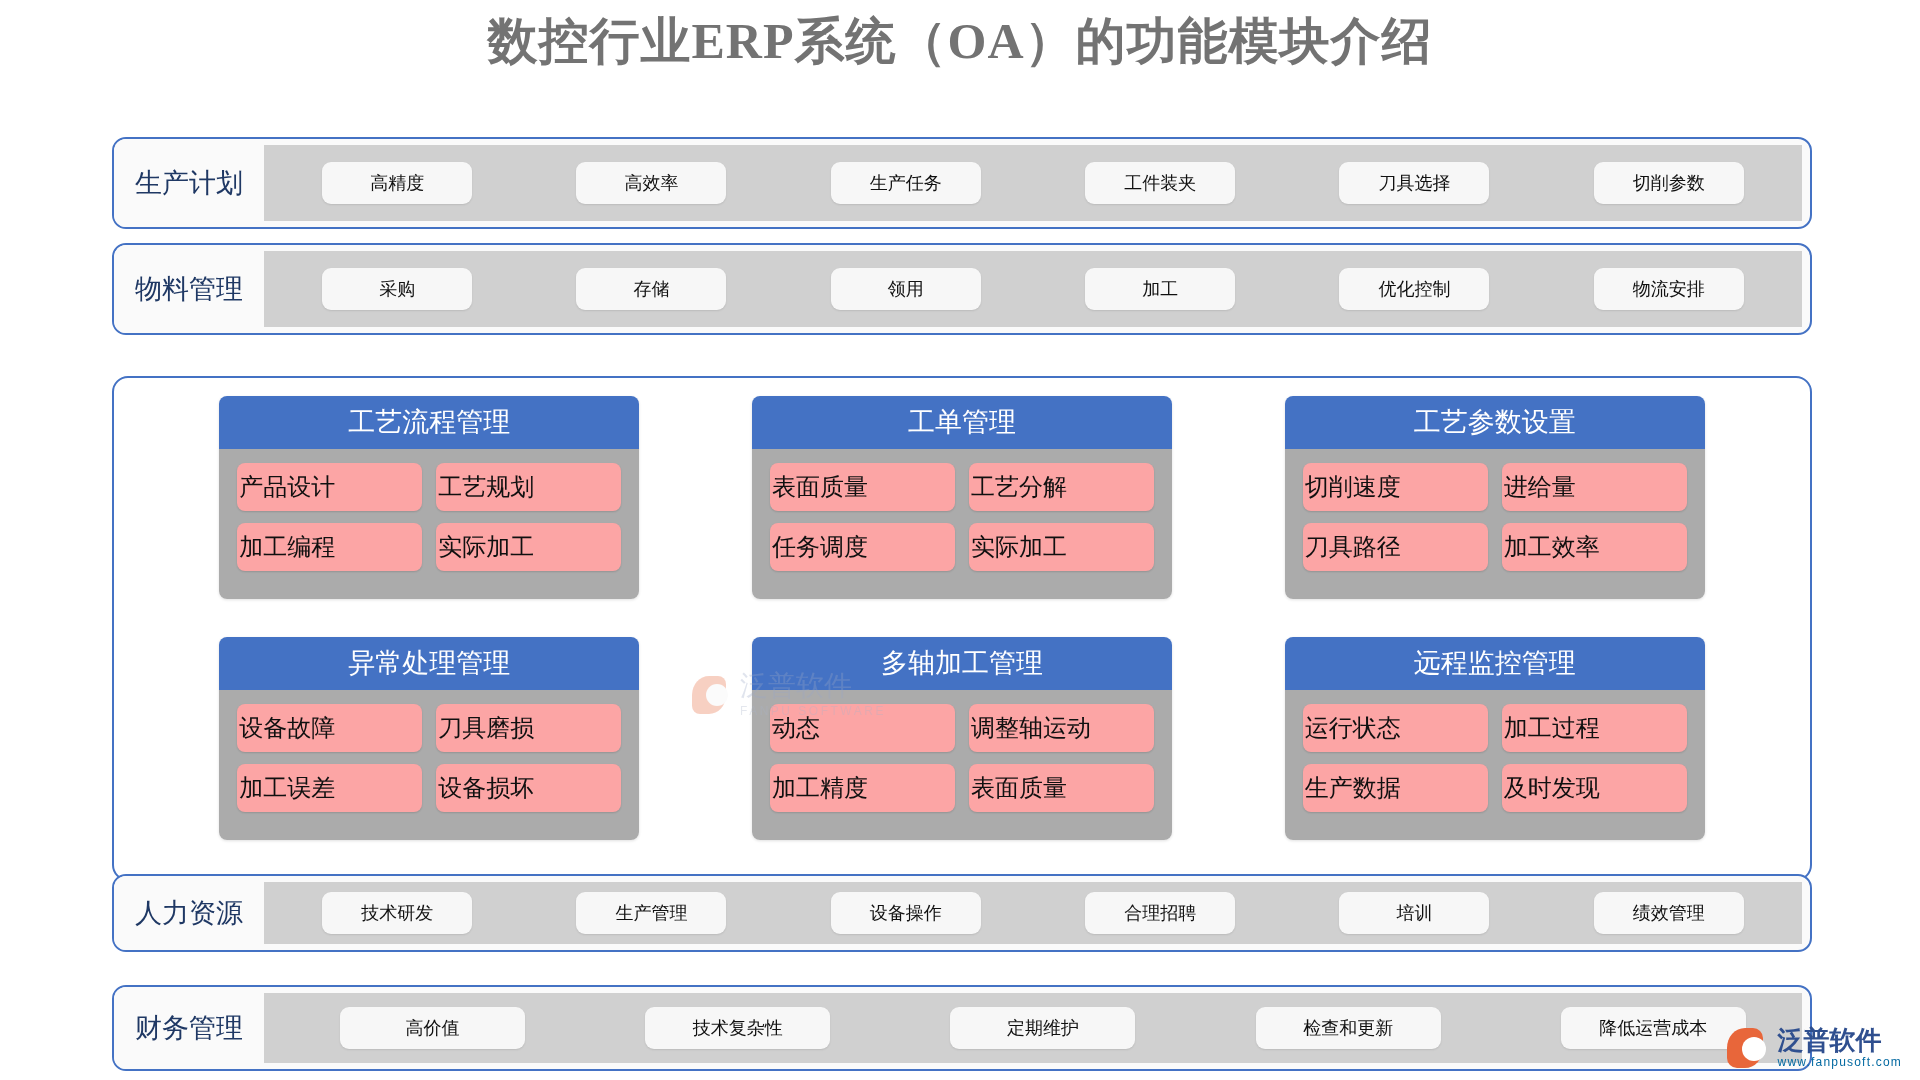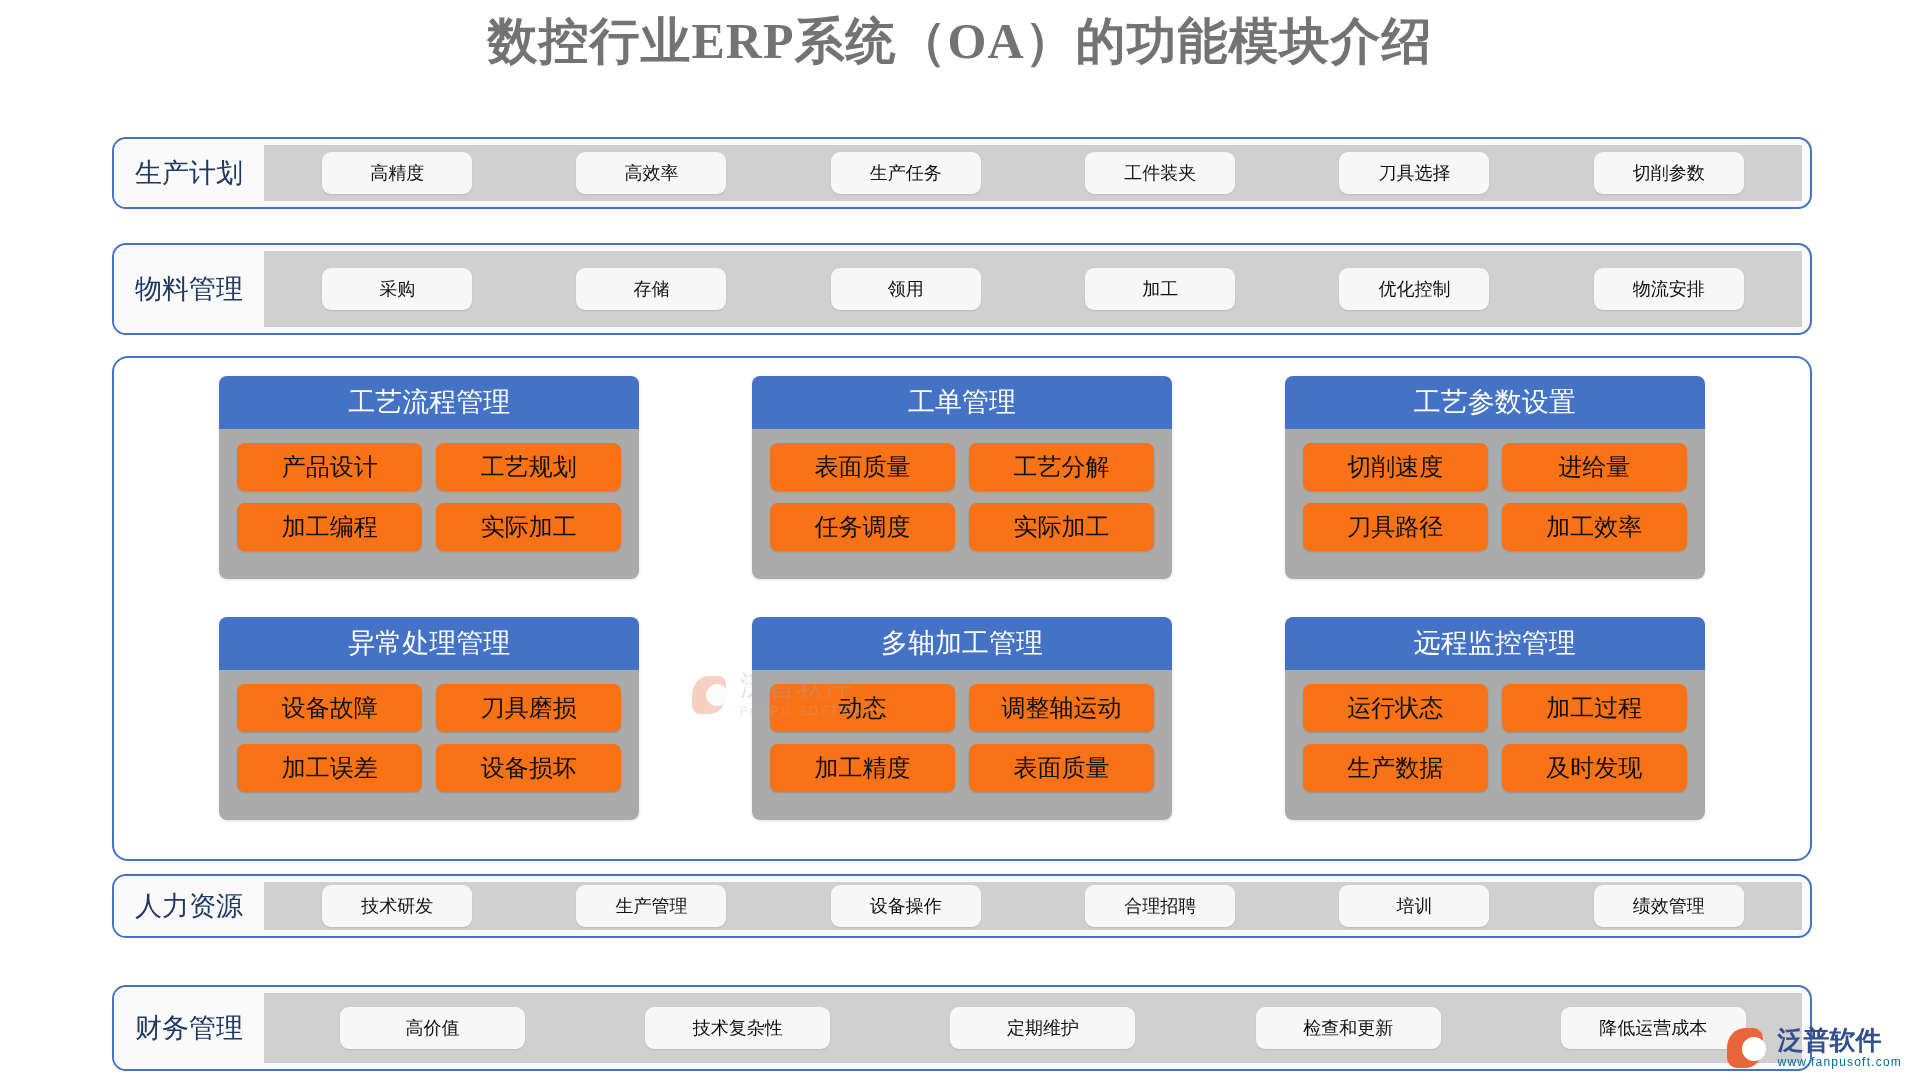--- a/index.html
+++ b/index.html
@@ -74,21 +74,21 @@
     font-family: "Liberation Serif", "DejaVu Serif", serif;
     white-space: nowrap;
     box-shadow: 0 1px 2px rgba(0,0,0,0.10);
   }
   .chip.wide { min-width: 185px; margin-left: 20px; }
 
   
   .mid-container {
     position: absolute;
     left: 112px;
-    top: 356px;
+    top: 376px;
     width: 1700px;
     height: 505px;
     border: 2.5px solid #4472C4;
     border-radius: 16px;
     background: #FFFFFF;
   }
   .cards-grid {
     position: absolute;
     inset: 0;
     display: grid;
@@ -118,23 +118,22 @@
     white-space: nowrap;
   }
   .card-body {
     background: #ABABAB;
     padding: 14px 18px 28px 18px;
     display: grid;
     grid-template-columns: 1fr 1fr;
     gap: 12px 14px;
   }
   .card-chip {
-    background: #f97316;
+    background: #fca5a5;
     border-radius: 8px;
-    text-align: center;
     font-size: 24px;
     color: #101010;
     padding: 8px 2px;
     font-family: "Liberation Serif", "DejaVu Serif", serif;
     white-space: nowrap;
     box-shadow: 0 1px 2px rgba(0,0,0,0.14);
   }
 
   
   .wm-center {
@@ -216,21 +215,21 @@
     margin-top: 2px;
   }
 </style>
 </head>
 <body>
 
 <div id="page">
 
   <div class="title">数控行业ERP系统（OA）的功能模块介绍</div>
 
-  <div class="bar-row" style="left:112px; top:137px; width:1700px; height:72px;">
+  <div class="bar-row" style="left:112px; top:137px; width:1700px; height:92px;">
     <div class="bar-label">生产计划</div>
     <div class="bar-strip">
       <div class="chip">高精度</div>
       <div class="chip">高效率</div>
       <div class="chip">生产任务</div>
       <div class="chip">工件装夹</div>
       <div class="chip">刀具选择</div>
       <div class="chip">切削参数</div>
     </div>
   </div>
@@ -314,21 +313,21 @@
   </div>
 
   <div class="wm-center">
     <div class="wm-mark"></div>
     <div class="wm-stack">
       <div class="wm-text-cn">泛普软件</div>
       <div class="wm-text-en">FANPU SOFTWARE</div>
     </div>
   </div>
 
-  <div class="bar-row" style="left:112px; top:874px; width:1700px; height:64px;">
+  <div class="bar-row" style="left:112px; top:874px; width:1700px; height:78px;">
     <div class="bar-label">人力资源</div>
     <div class="bar-strip">
       <div class="chip">技术研发</div>
       <div class="chip">生产管理</div>
       <div class="chip">设备操作</div>
       <div class="chip">合理招聘</div>
       <div class="chip">培训</div>
       <div class="chip">绩效管理</div>
     </div>
   </div>

